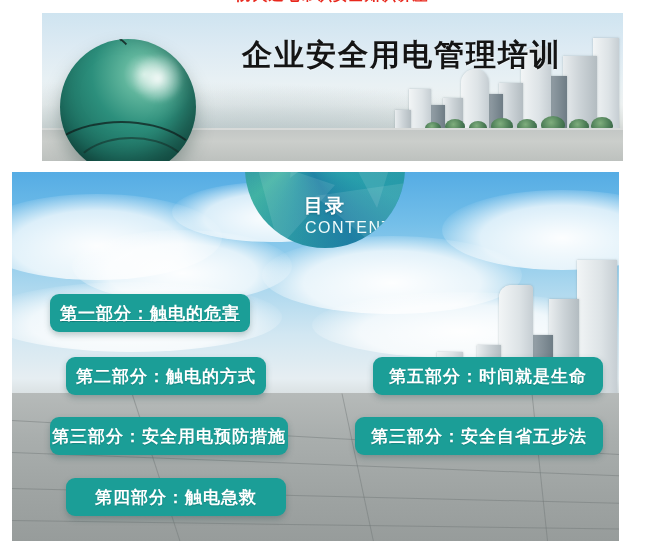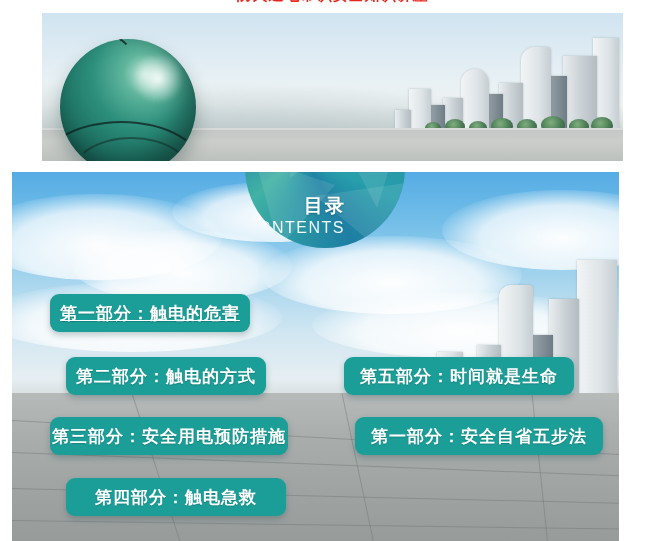--- a/index.html
+++ b/index.html
@@ -179,21 +179,21 @@
     position: absolute; left: 0; right: 0; top: 105px;
     text-align: center;
     color: #ffffff;
     font-size: 19px;
     font-weight: bold;
     letter-spacing: 2px;
     text-shadow: 0 1px 2px rgba(0,60,70,.35);
   }
   .circle-label-en {
     position: absolute; left: 0; right: 0; top: 131px;
-    text-align: left;
+    text-align: right;
     color: #f0fbfa;
     font-size: 16px;
     letter-spacing: 1.5px;
     font-family: "Liberation Sans", sans-serif;
   }
 
   .chip {
     position: absolute;
     height: 38px;
     border-radius: 9px;
@@ -246,20 +246,21 @@
   <div class="banner-ground"></div>
 
   <div class="sphere">
     <div class="sphere-seam s1"></div>
     <div class="sphere-seam s2"></div>
     <div class="sphere-seam s3"></div>
     <div class="sphere-seam s4"></div>
     <div class="sphere-glow"></div>
   </div>
 
+  <div class="banner-title">企业安全用电管理培训</div>
 </div>
 
 <div class="contents">
 
   <div class="cloud" style="left:-40px; top:22px;  width:250px; height:86px;"></div>
   <div class="cloud" style="left:60px;  top:58px;  width:220px; height:72px;"></div>
   <div class="cloud" style="left:160px; top:10px;  width:200px; height:60px;"></div>
   <div class="cloud" style="left:250px; top:64px;  width:260px; height:78px;"></div>
   <div class="cloud" style="left:430px; top:18px;  width:240px; height:80px;"></div>
   <div class="cloud" style="left:-30px; top:110px; width:300px; height:70px;"></div>
@@ -299,15 +300,15 @@
     <div class="poly" style="left:70px; top:95px; width:90px; height:65px; clip-path:polygon(0 20%,100% 0,70% 100%);"></div>
     <div class="circle-label-cn">目录</div>
     <div class="circle-label-en">CONTENTS</div>
   </div>
 
   <div class="chip" style="left:38px;  top:122px; width:200px;text-decoration:underline;">第一部分：触电的危害</div>
   <div class="chip" style="left:54px;  top:185px; width:200px;">第二部分：触电的方式</div>
   <div class="chip" style="left:38px;  top:245px; width:238px;">第三部分：安全用电预防措施</div>
   <div class="chip" style="left:54px;  top:306px; width:220px;font-family:Liberation Mono, monospace;">第四部分：触电急救</div>
 
-  <div class="chip" style="left:332px; top:185px; width:230px;">第五部分：时间就是生命</div>
-  <div class="chip" style="left:343px; top:245px; width:248px;">第一部分：安全自省五步法</div>
+  <div class="chip" style="left:361px; top:185px; width:230px;">第五部分：时间就是生命</div>
+  <div class="chip" style="left:343px; top:245px; width:248px;">第三部分：安全自省五步法</div>
 </div>
 
 </body></html>

